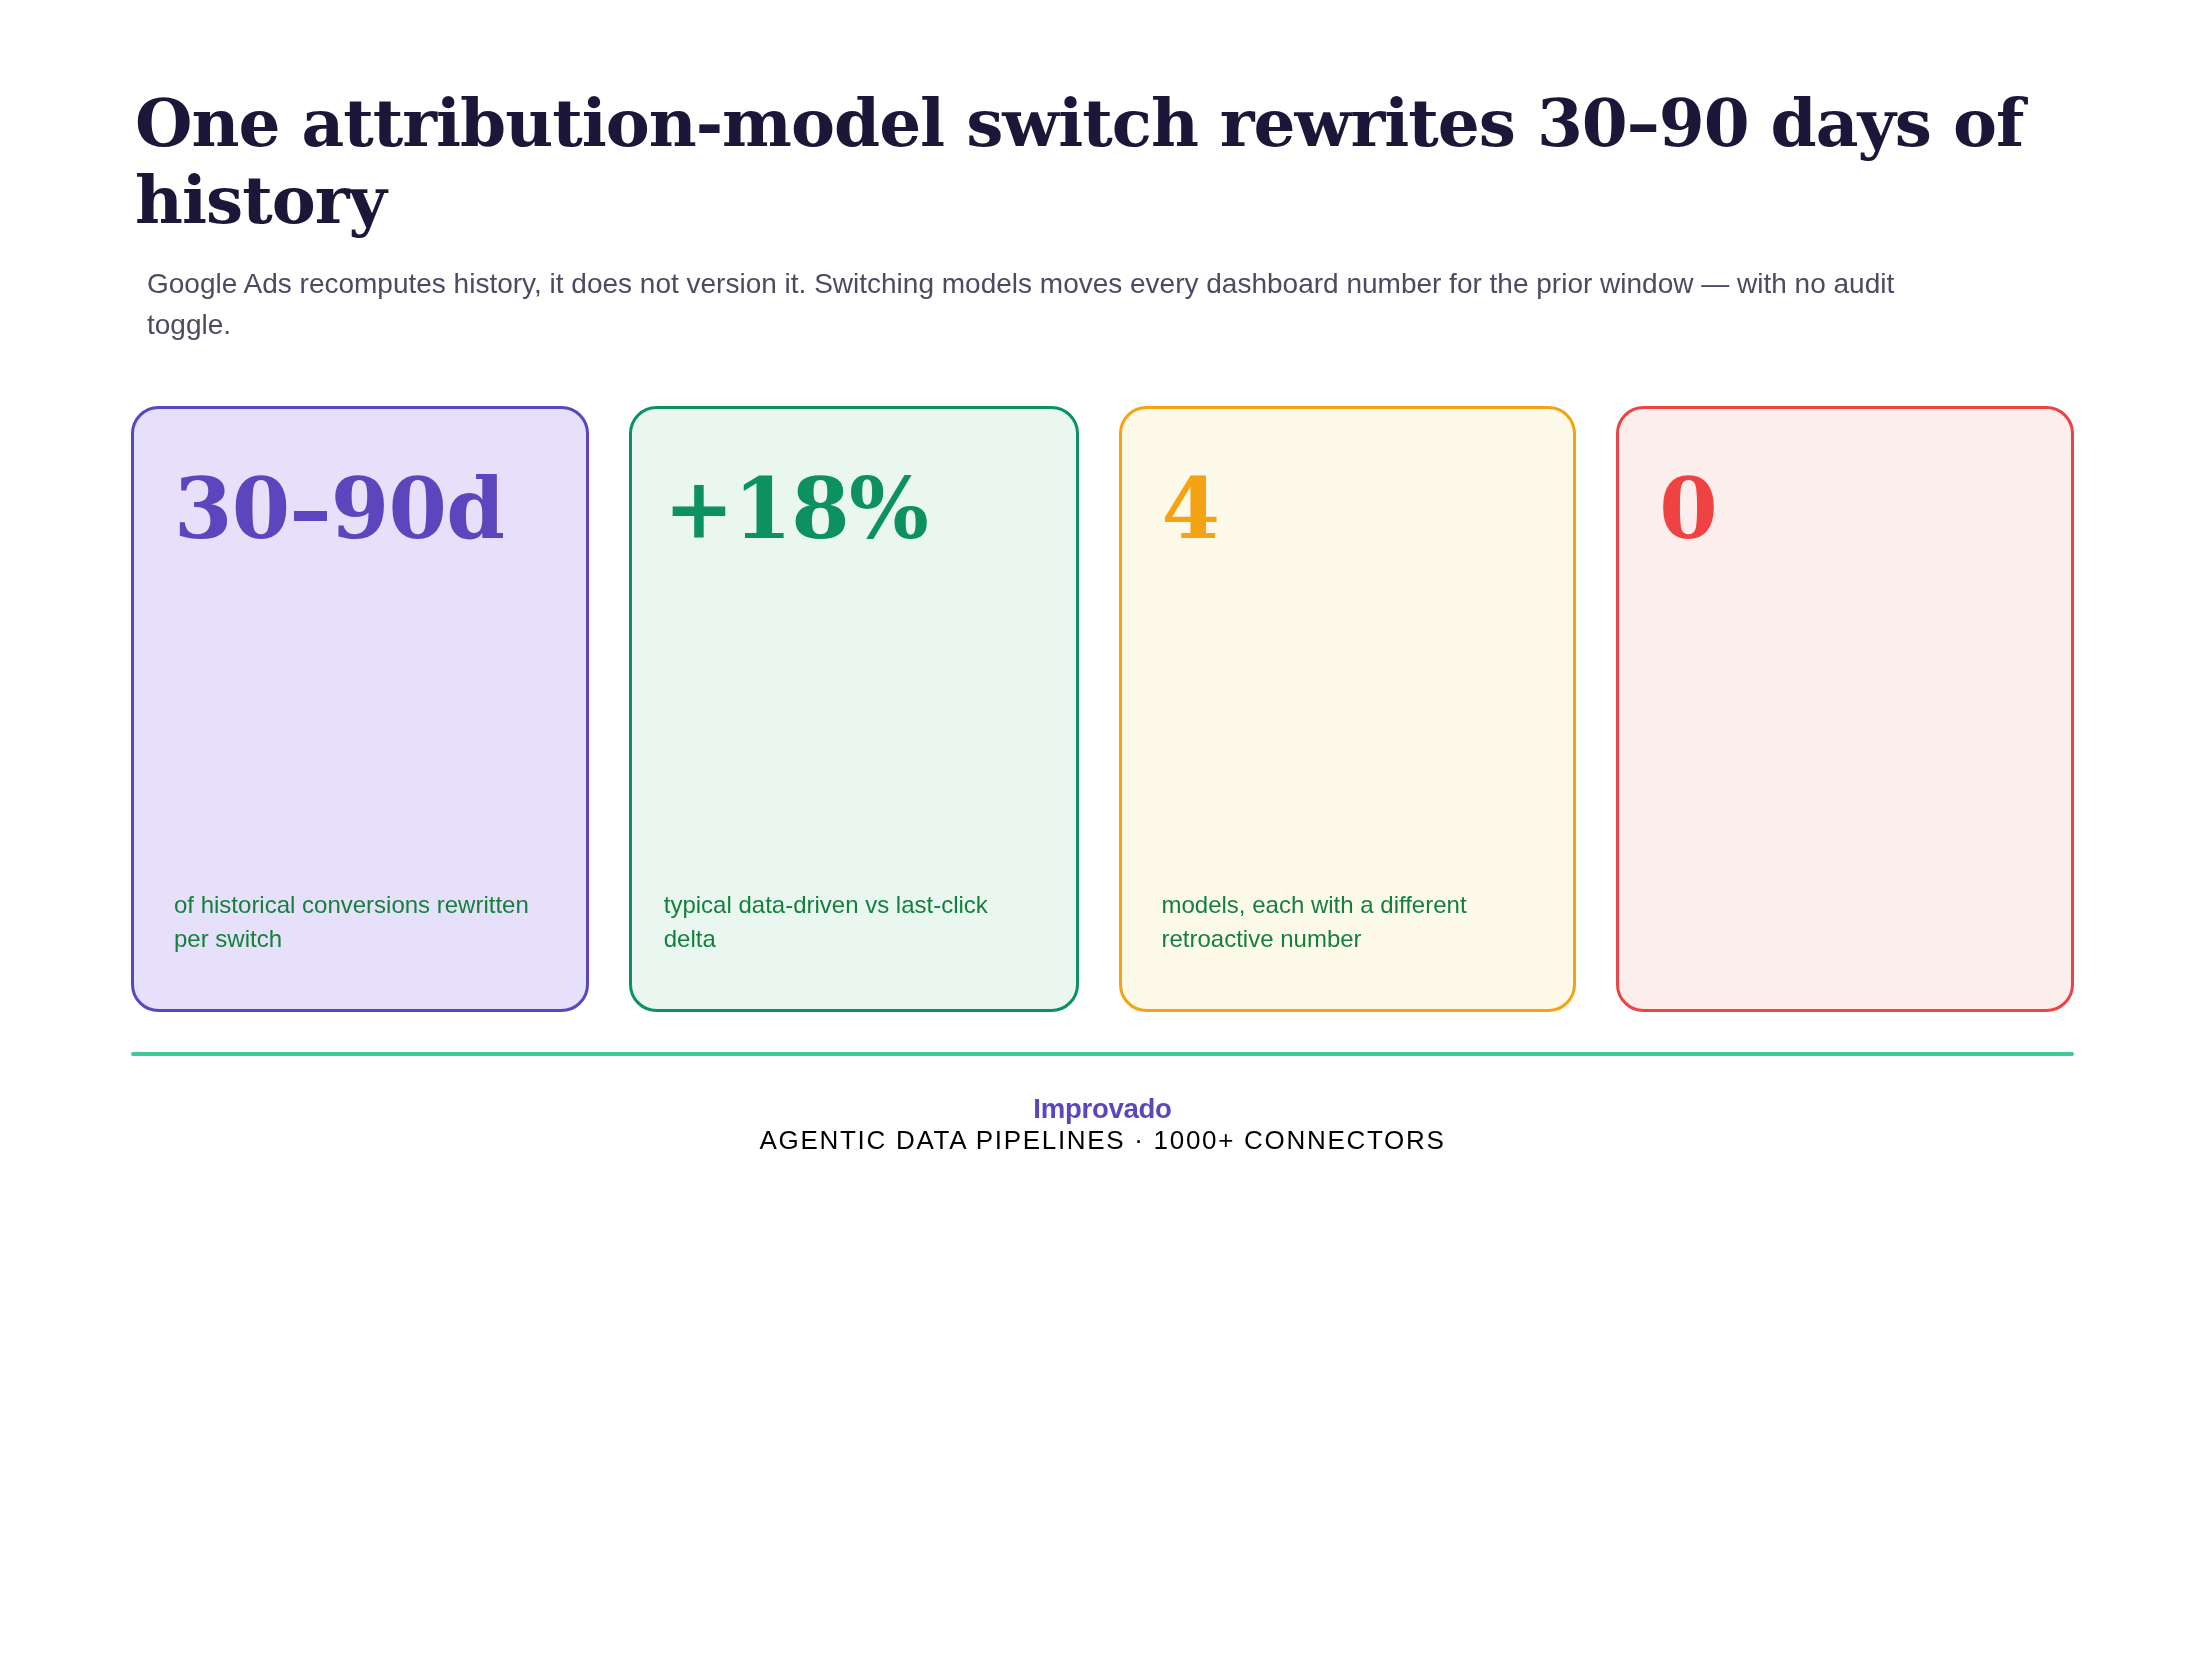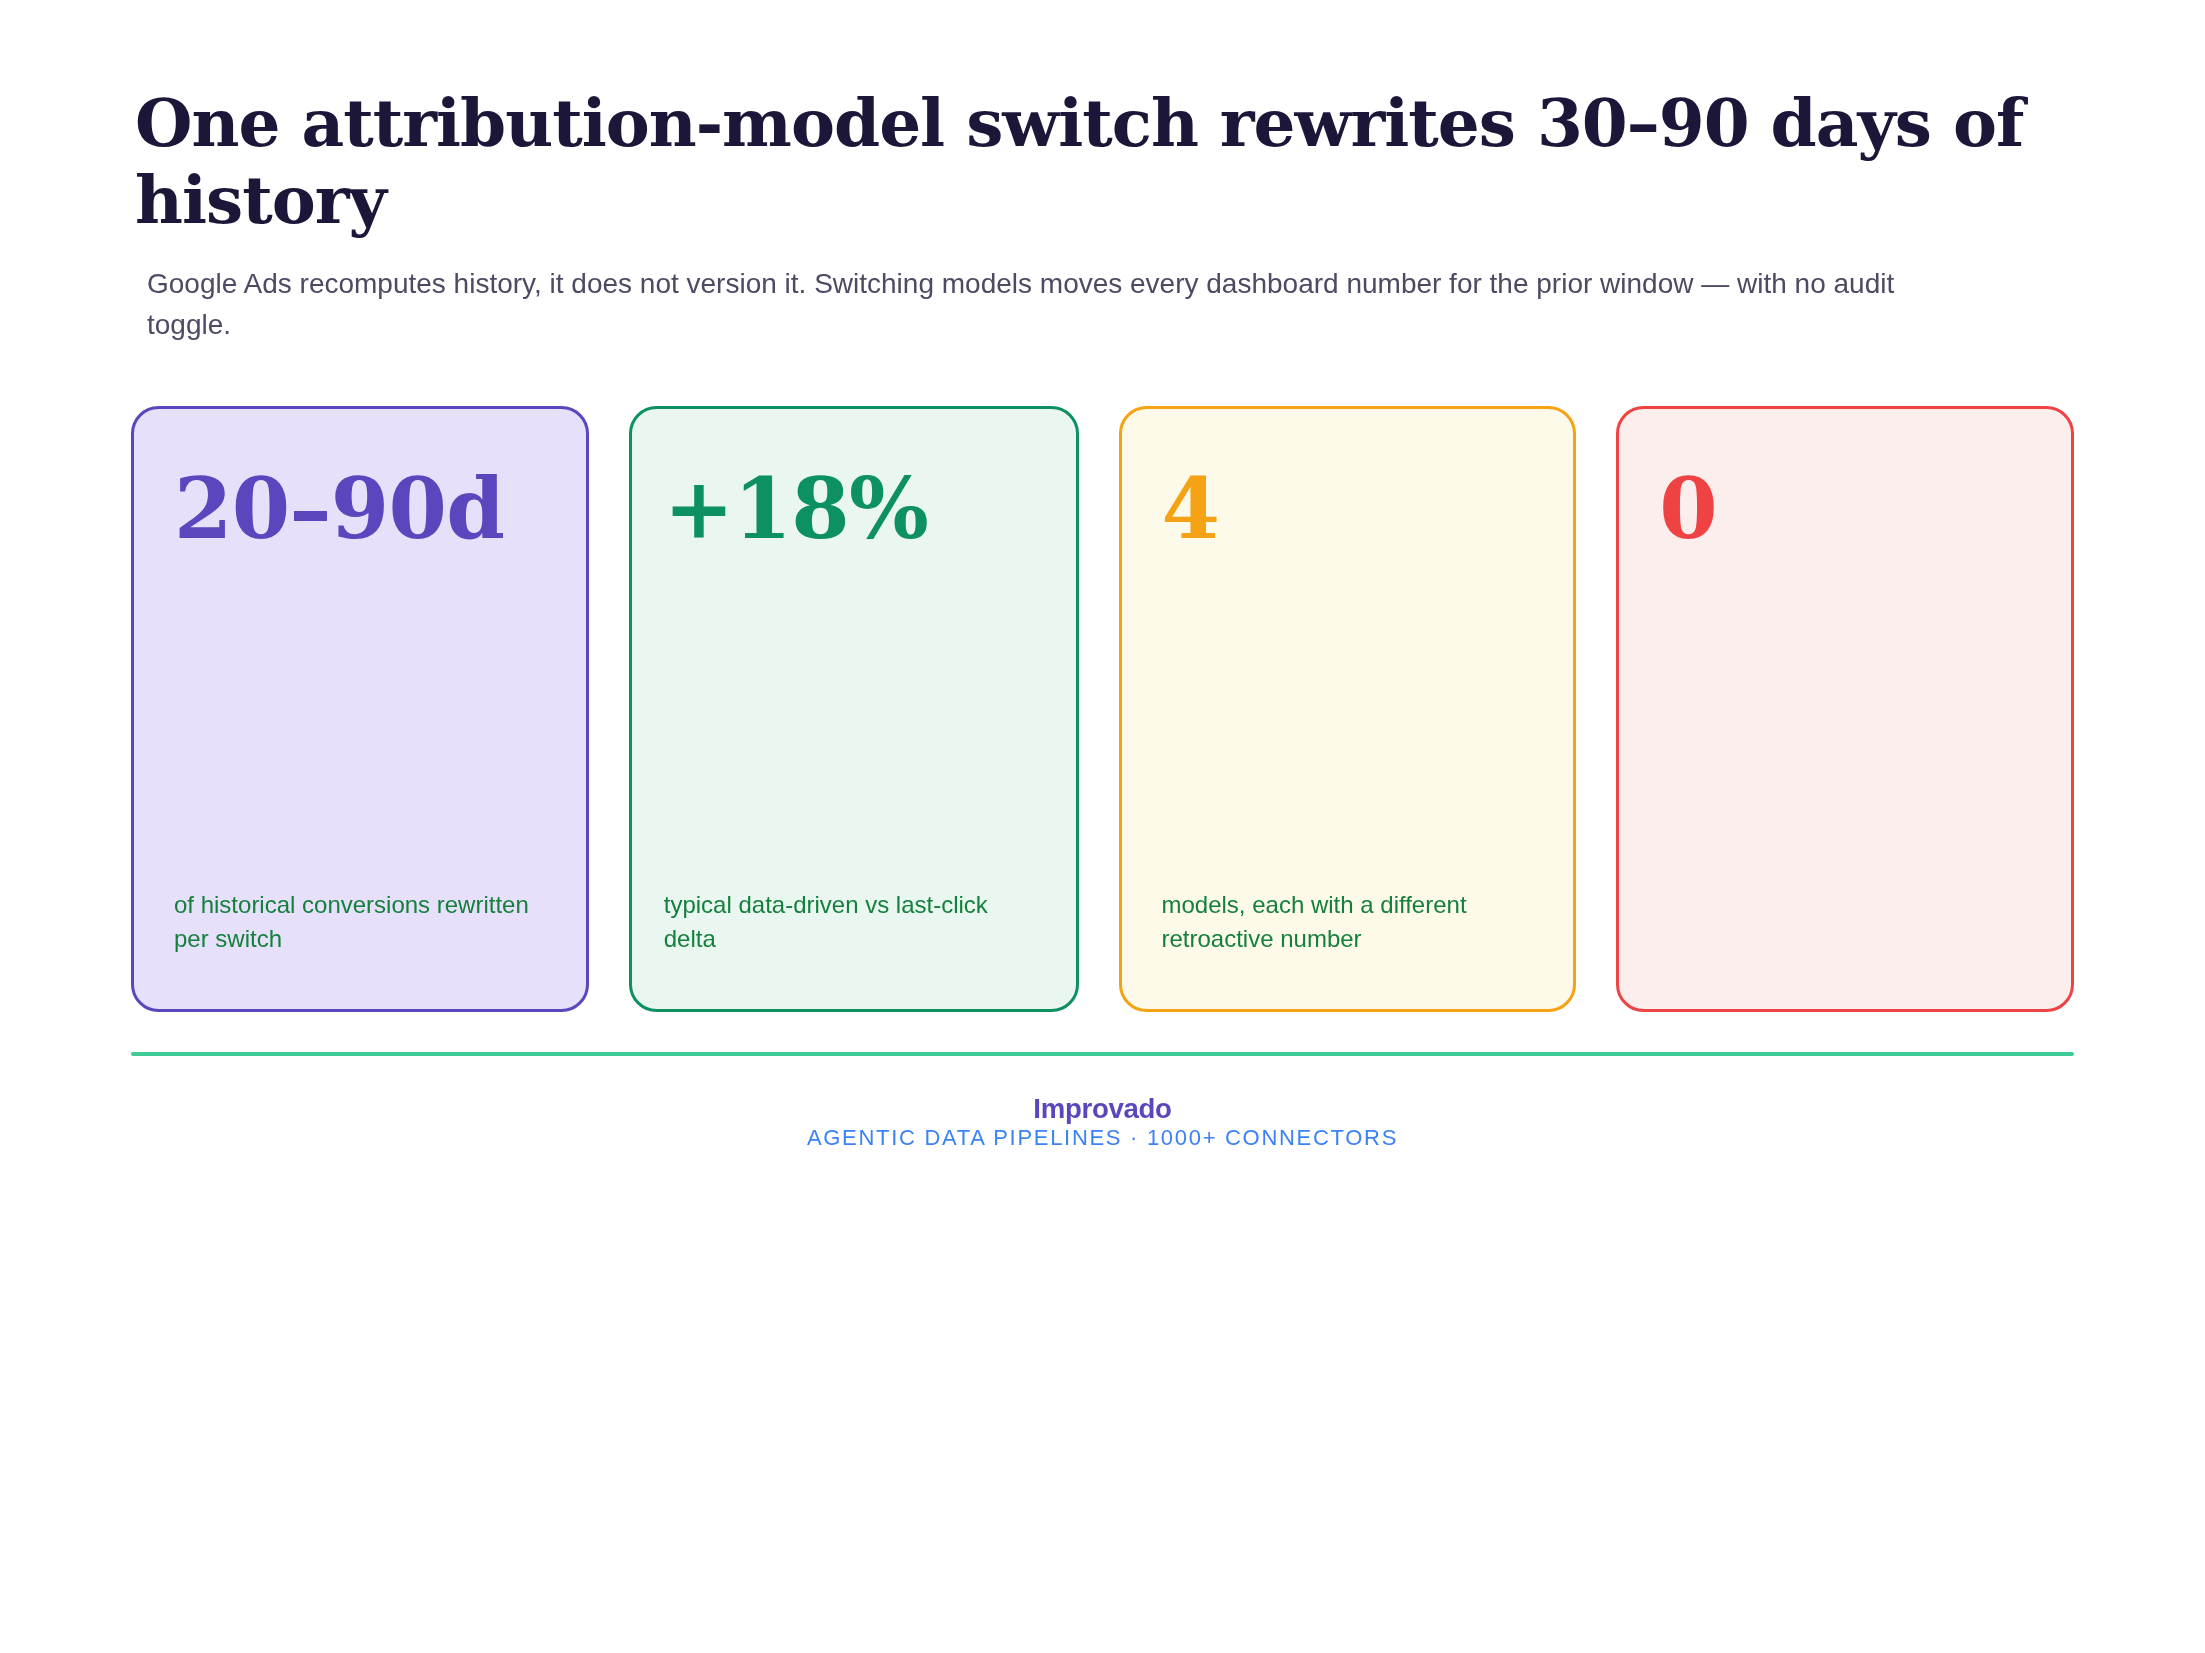--- a/index.html
+++ b/index.html
@@ -113,41 +113,41 @@
   }
   .brand {
     font-family: "Liberation Sans", sans-serif;
     font-weight: 700;
     font-size: 27.6px;
     letter-spacing: -0.3px;
     color: #5B46BE;
   }
   .tagline {
     font-family: "Liberation Sans", sans-serif;
-    font-size: 22px;
+    font-size: 26px;
     letter-spacing: 1.7px;
-    color: #3b82f6;
+    color: #000000;
     text-transform: uppercase;
     font-weight: 400;
   }
 </style>
 </head>
 <body>
 
 <div class="slide">
 
   <div class="header">
     <h1 class="title">One attribution-model switch rewrites 30–90 days of history</h1>
     <p class="subtitle">Google Ads recomputes history, it does not version it. Switching models moves every dashboard number for the prior window — with no audit toggle.</p>
   </div>
 
   <div class="cards">
 
     <div class="card t-purple">
-      <div class="card-value">20–90d</div>
+      <div class="card-value">30–90d</div>
       <div class="card-label">of historical conversions rewritten per switch</div>
     </div>
 
     <div class="card t-green">
       <div class="card-value">+18%</div>
       <div class="card-label">typical data-driven vs last-click delta</div>
     </div>
 
     <div class="card t-amber">
       <div class="card-value">4</div>

